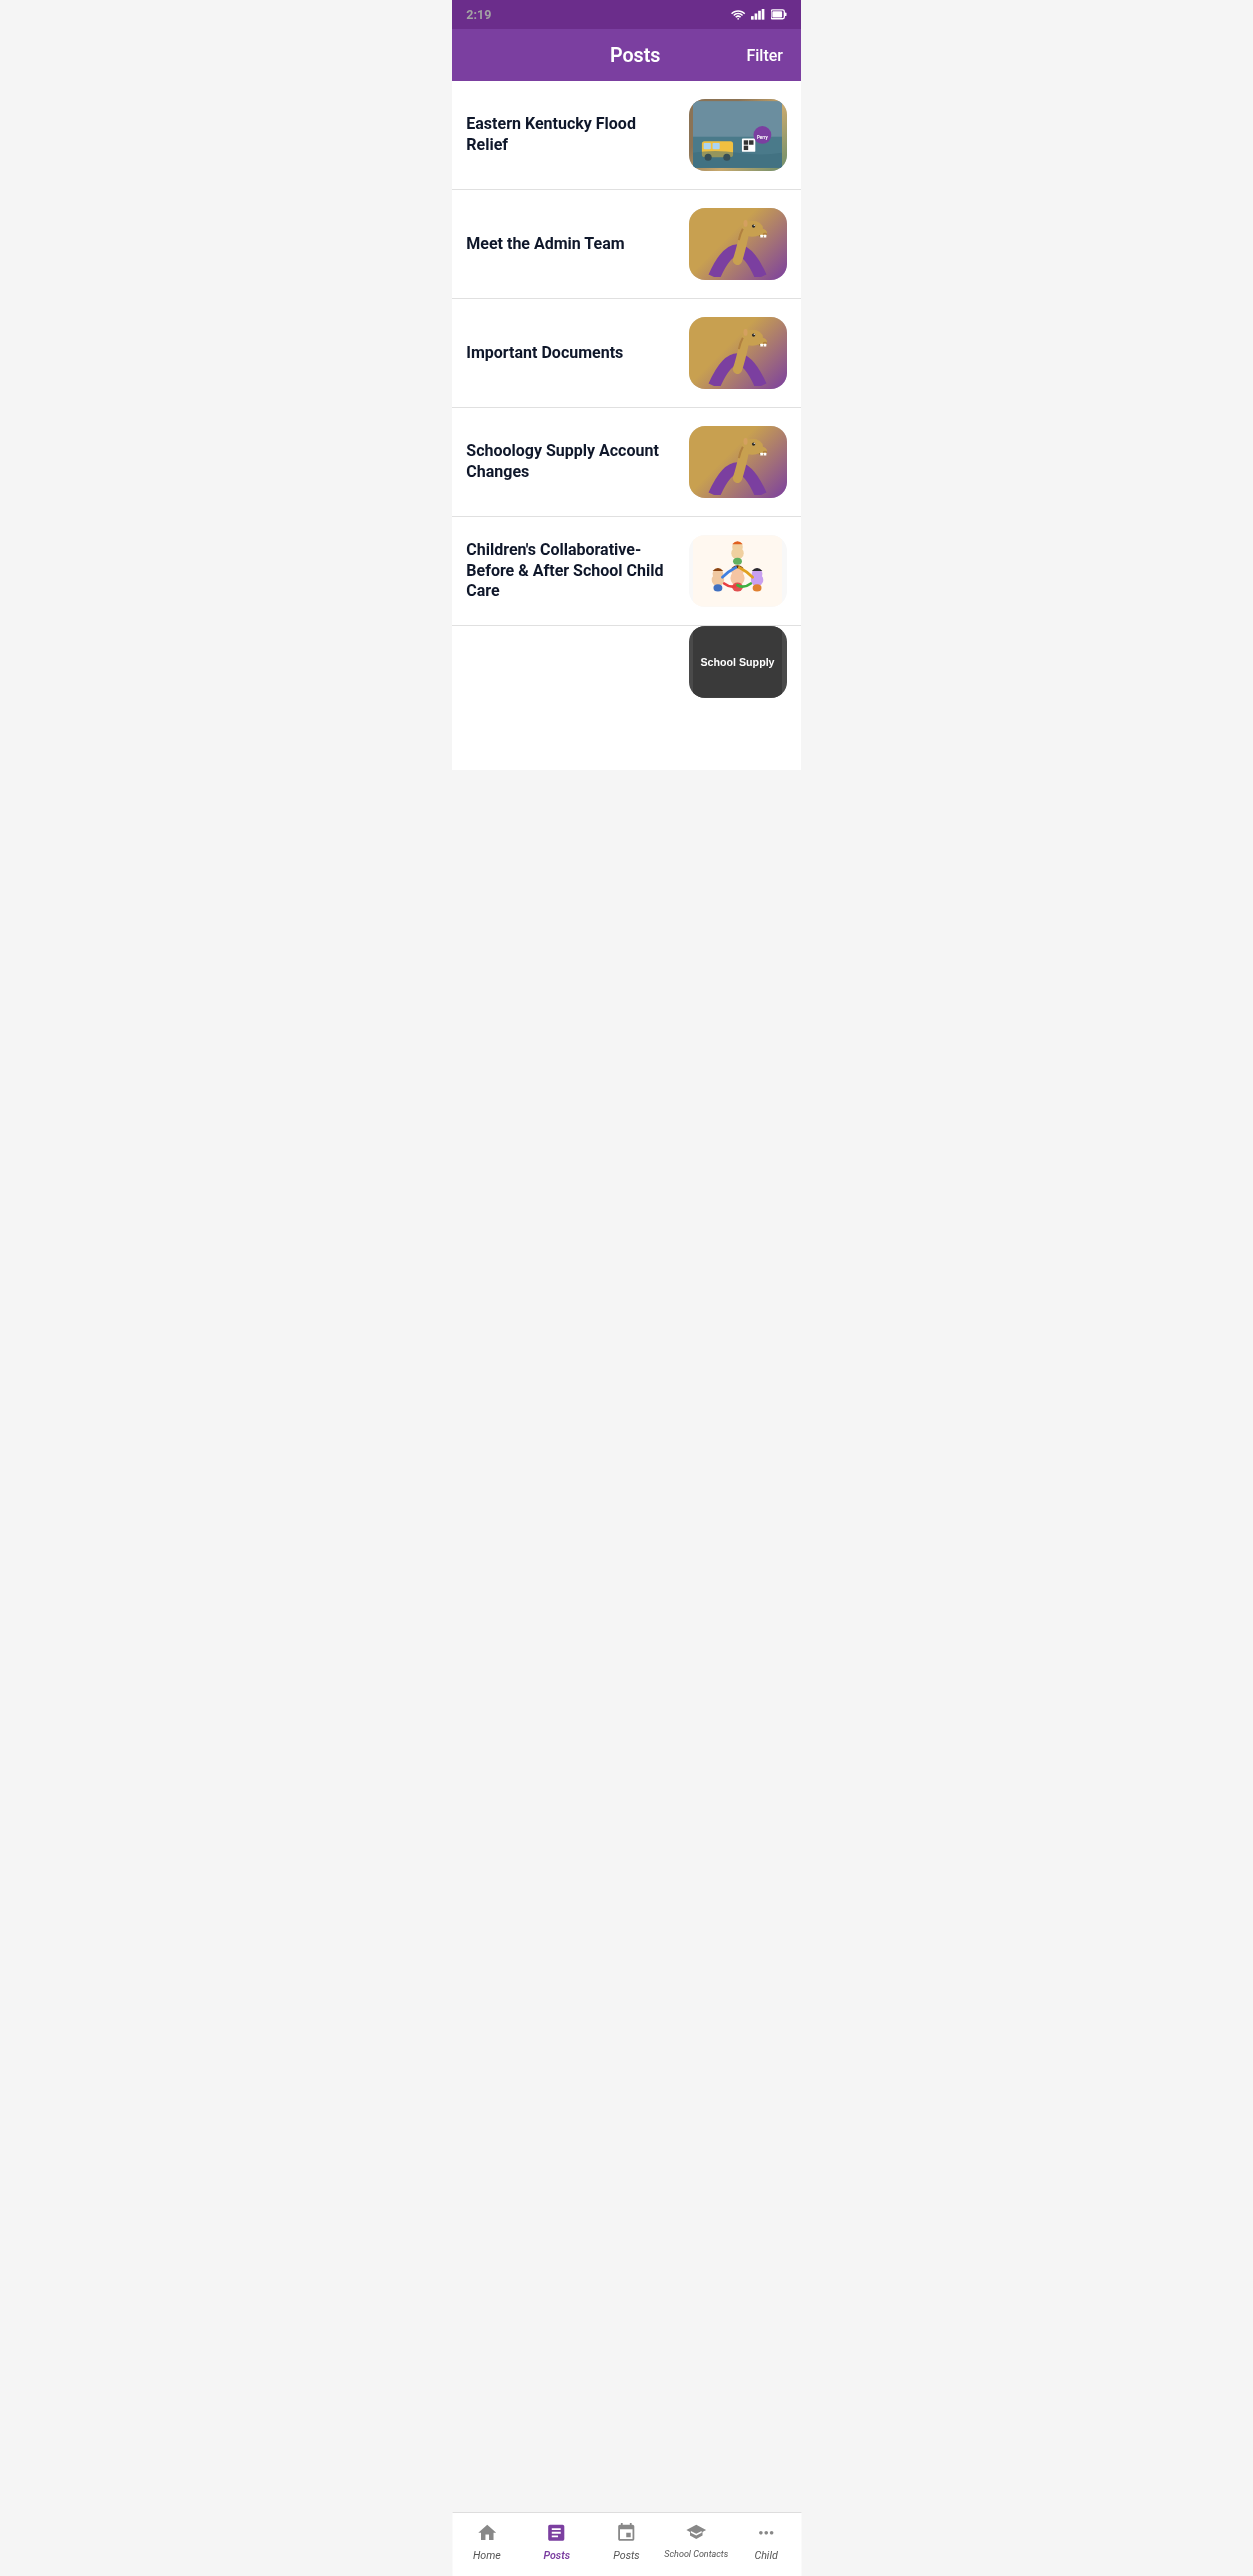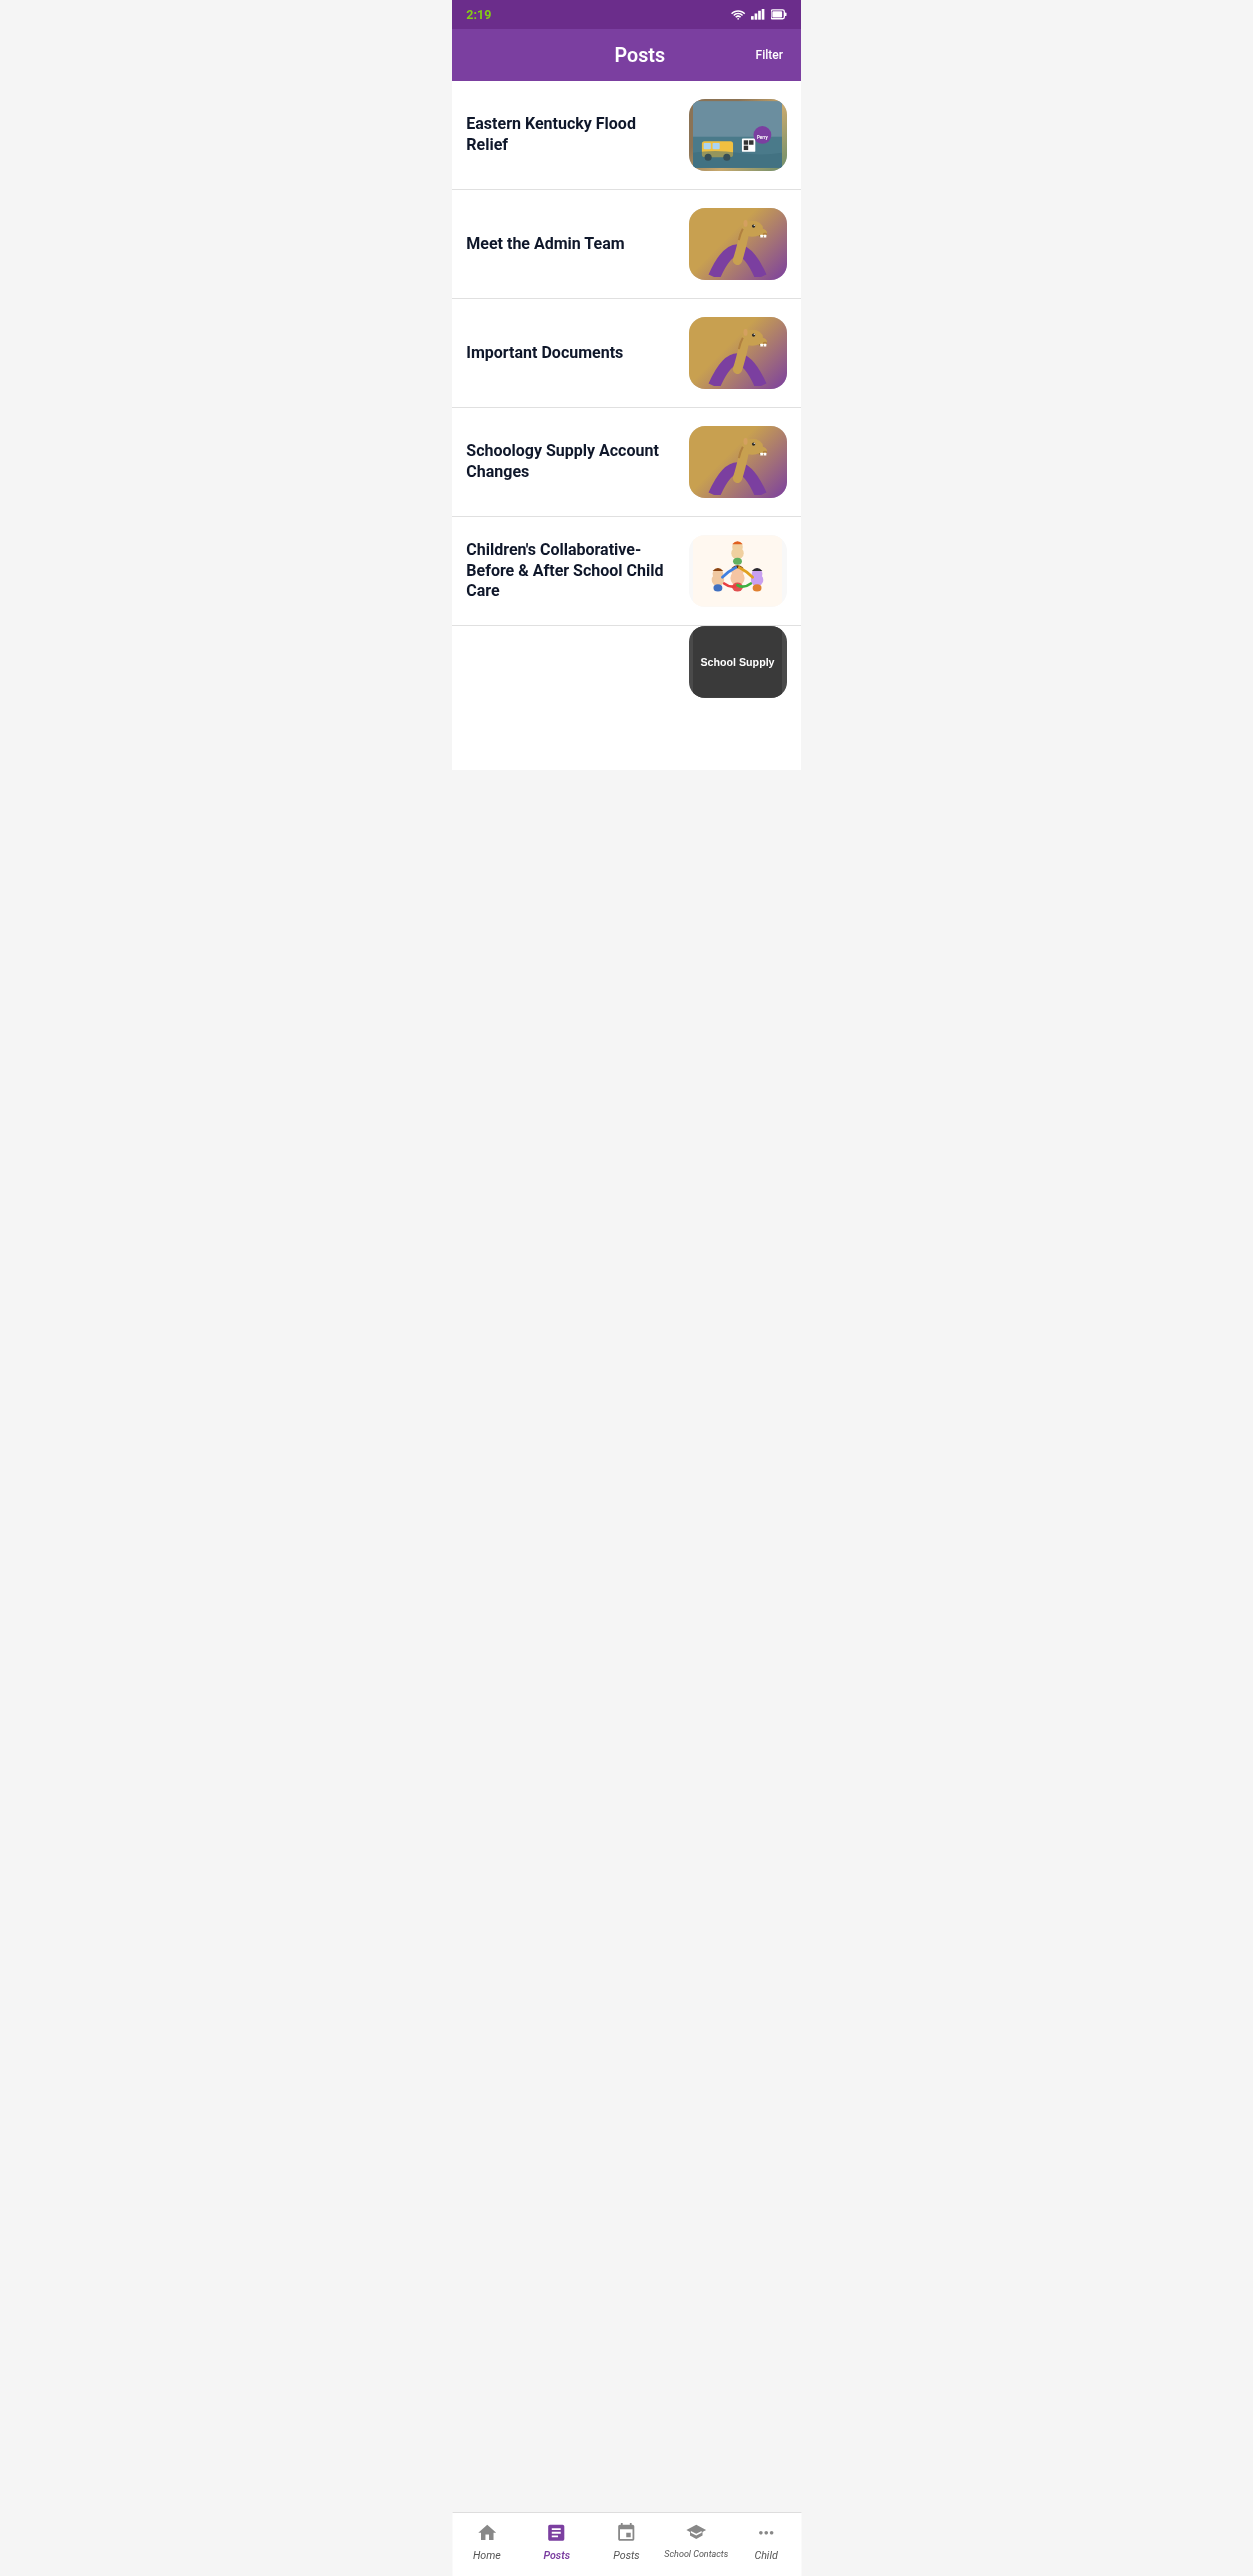--- a/index.html
+++ b/index.html
@@ -14,21 +14,21 @@
       background: #f5f5f5;
       max-width: 349px;
       margin: 0 auto;
       position: relative;
       min-height: 100vh;
     }
 
     
     .status-bar {
       background: #6b2d8b;
-      color: #84cc16;
+      color: #a3a3a3;
       display: flex;
       justify-content: space-between;
       align-items: center;
       padding: 7.2px 14.3px;
       font-size: 12.5px;
       font-weight: 600;
     }
 
     .status-bar-time {
       font-weight: 700;
@@ -52,21 +52,21 @@
     .header-title {
       color: white;
       font-size: 19.7px;
       font-weight: 600;
       flex: 1;
       text-align: center;
     }
 
     .header-filter {
       color: white;
-      font-size: 12px;
+      font-size: 16px;
       font-weight: 500;
       cursor: pointer;
     }
 
     
     .posts-list {
       background: white;
       padding-bottom: 72px;
     }
 

